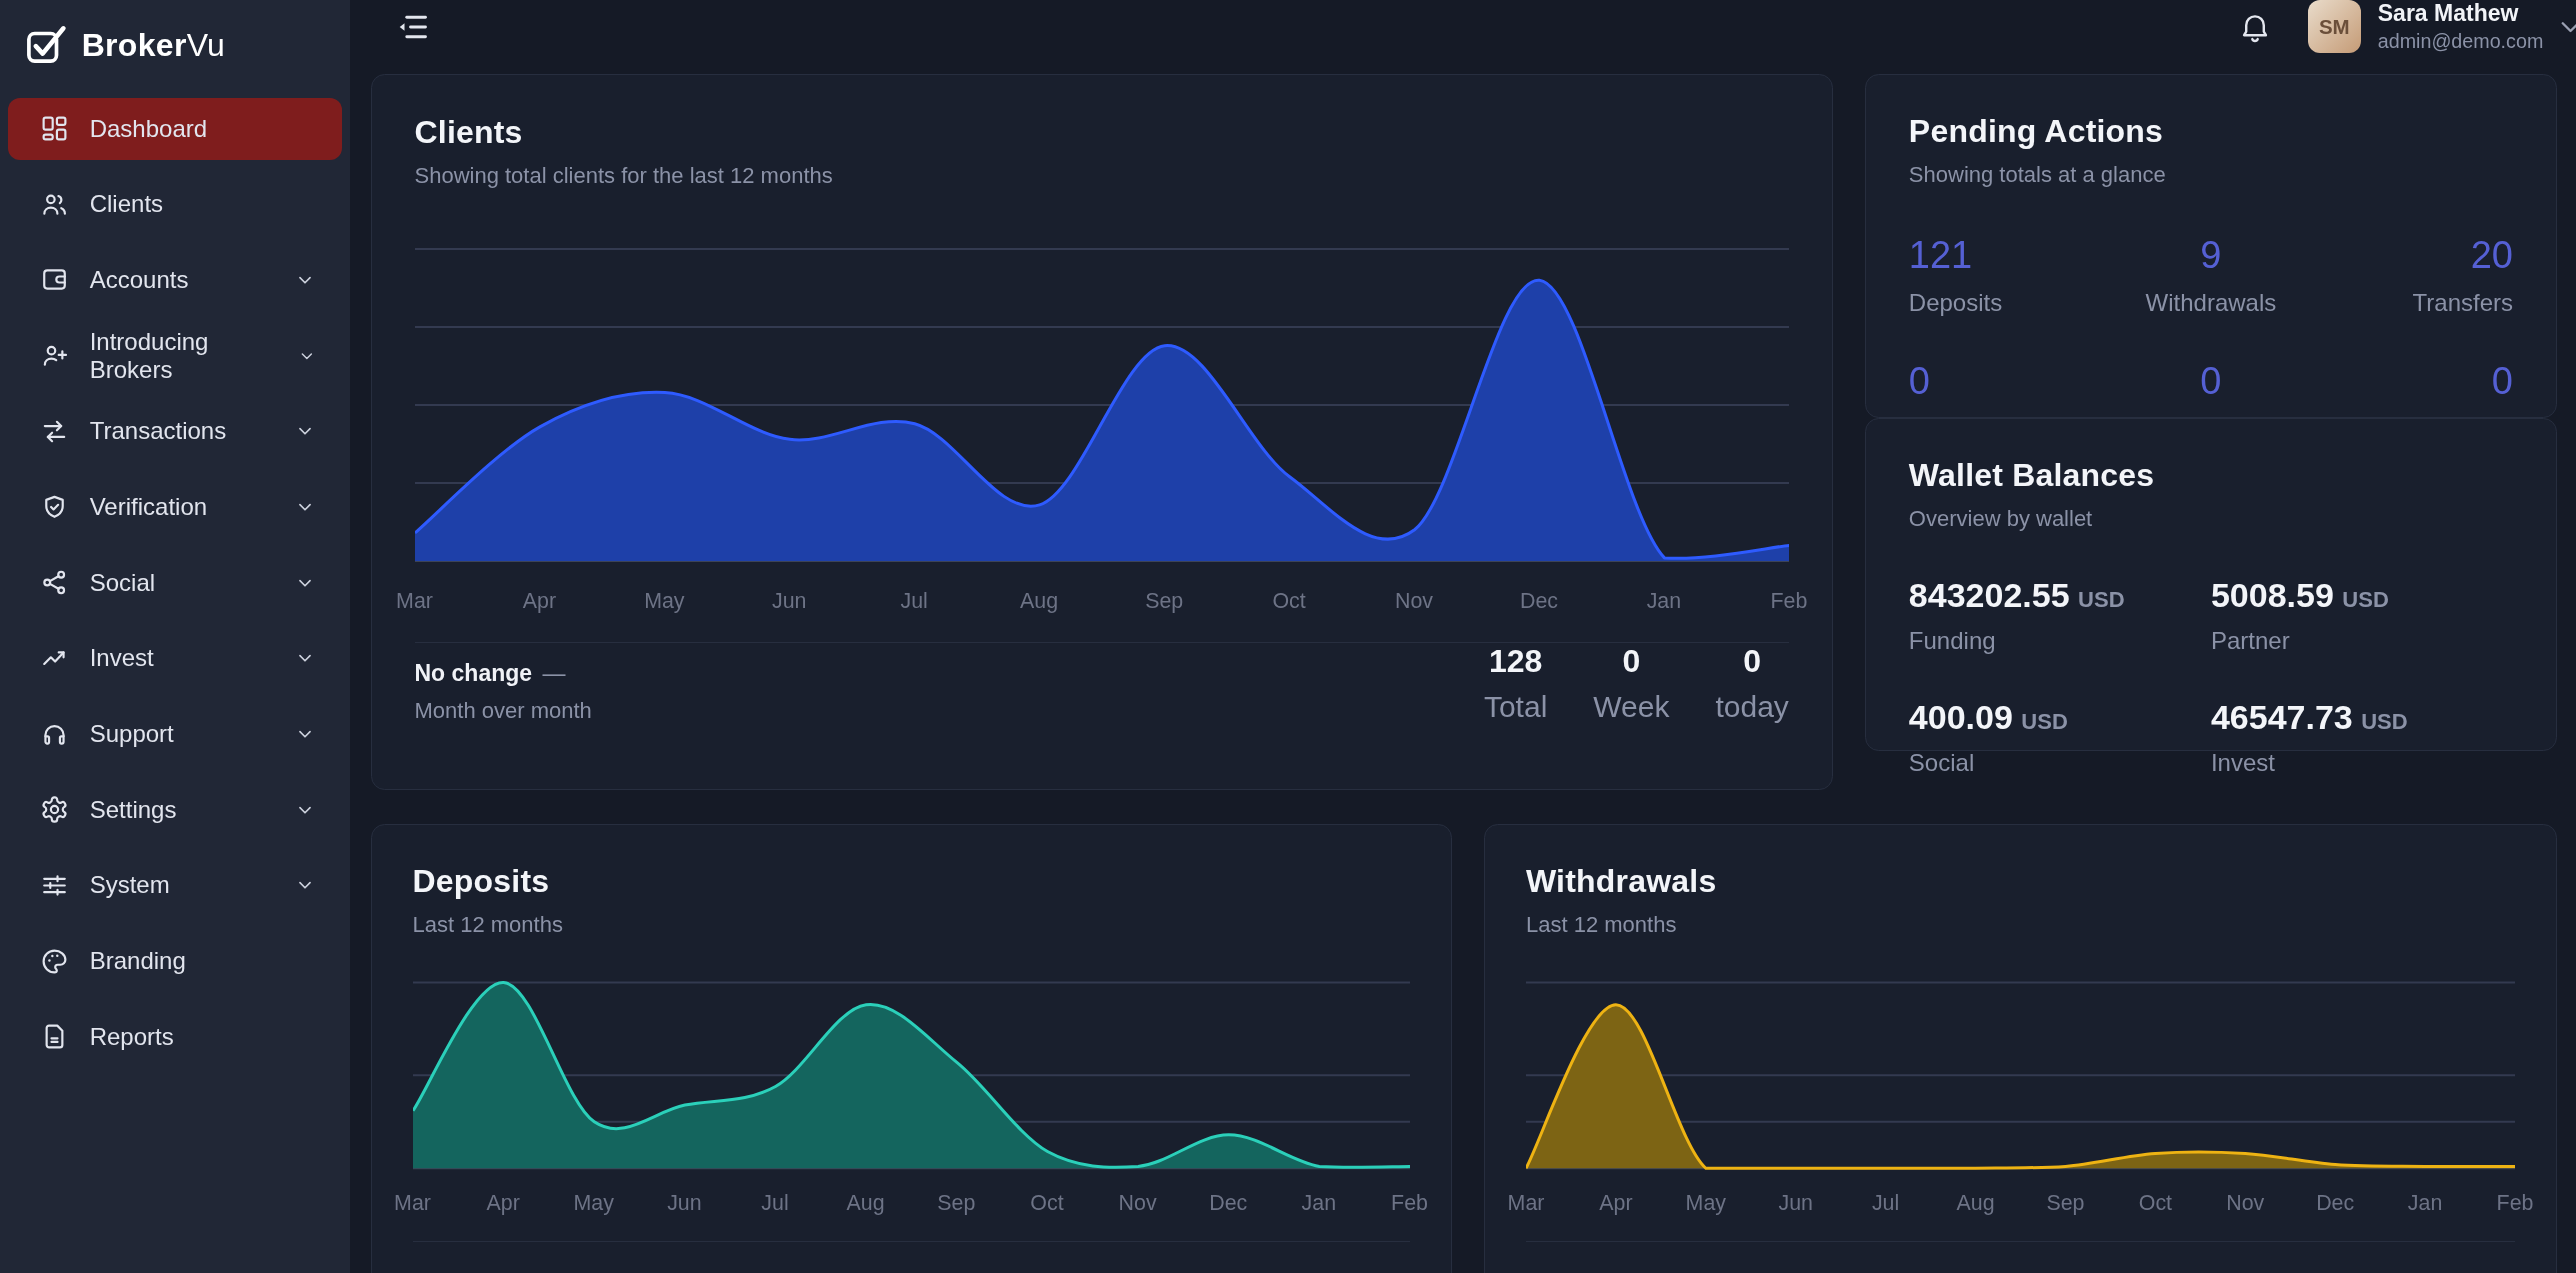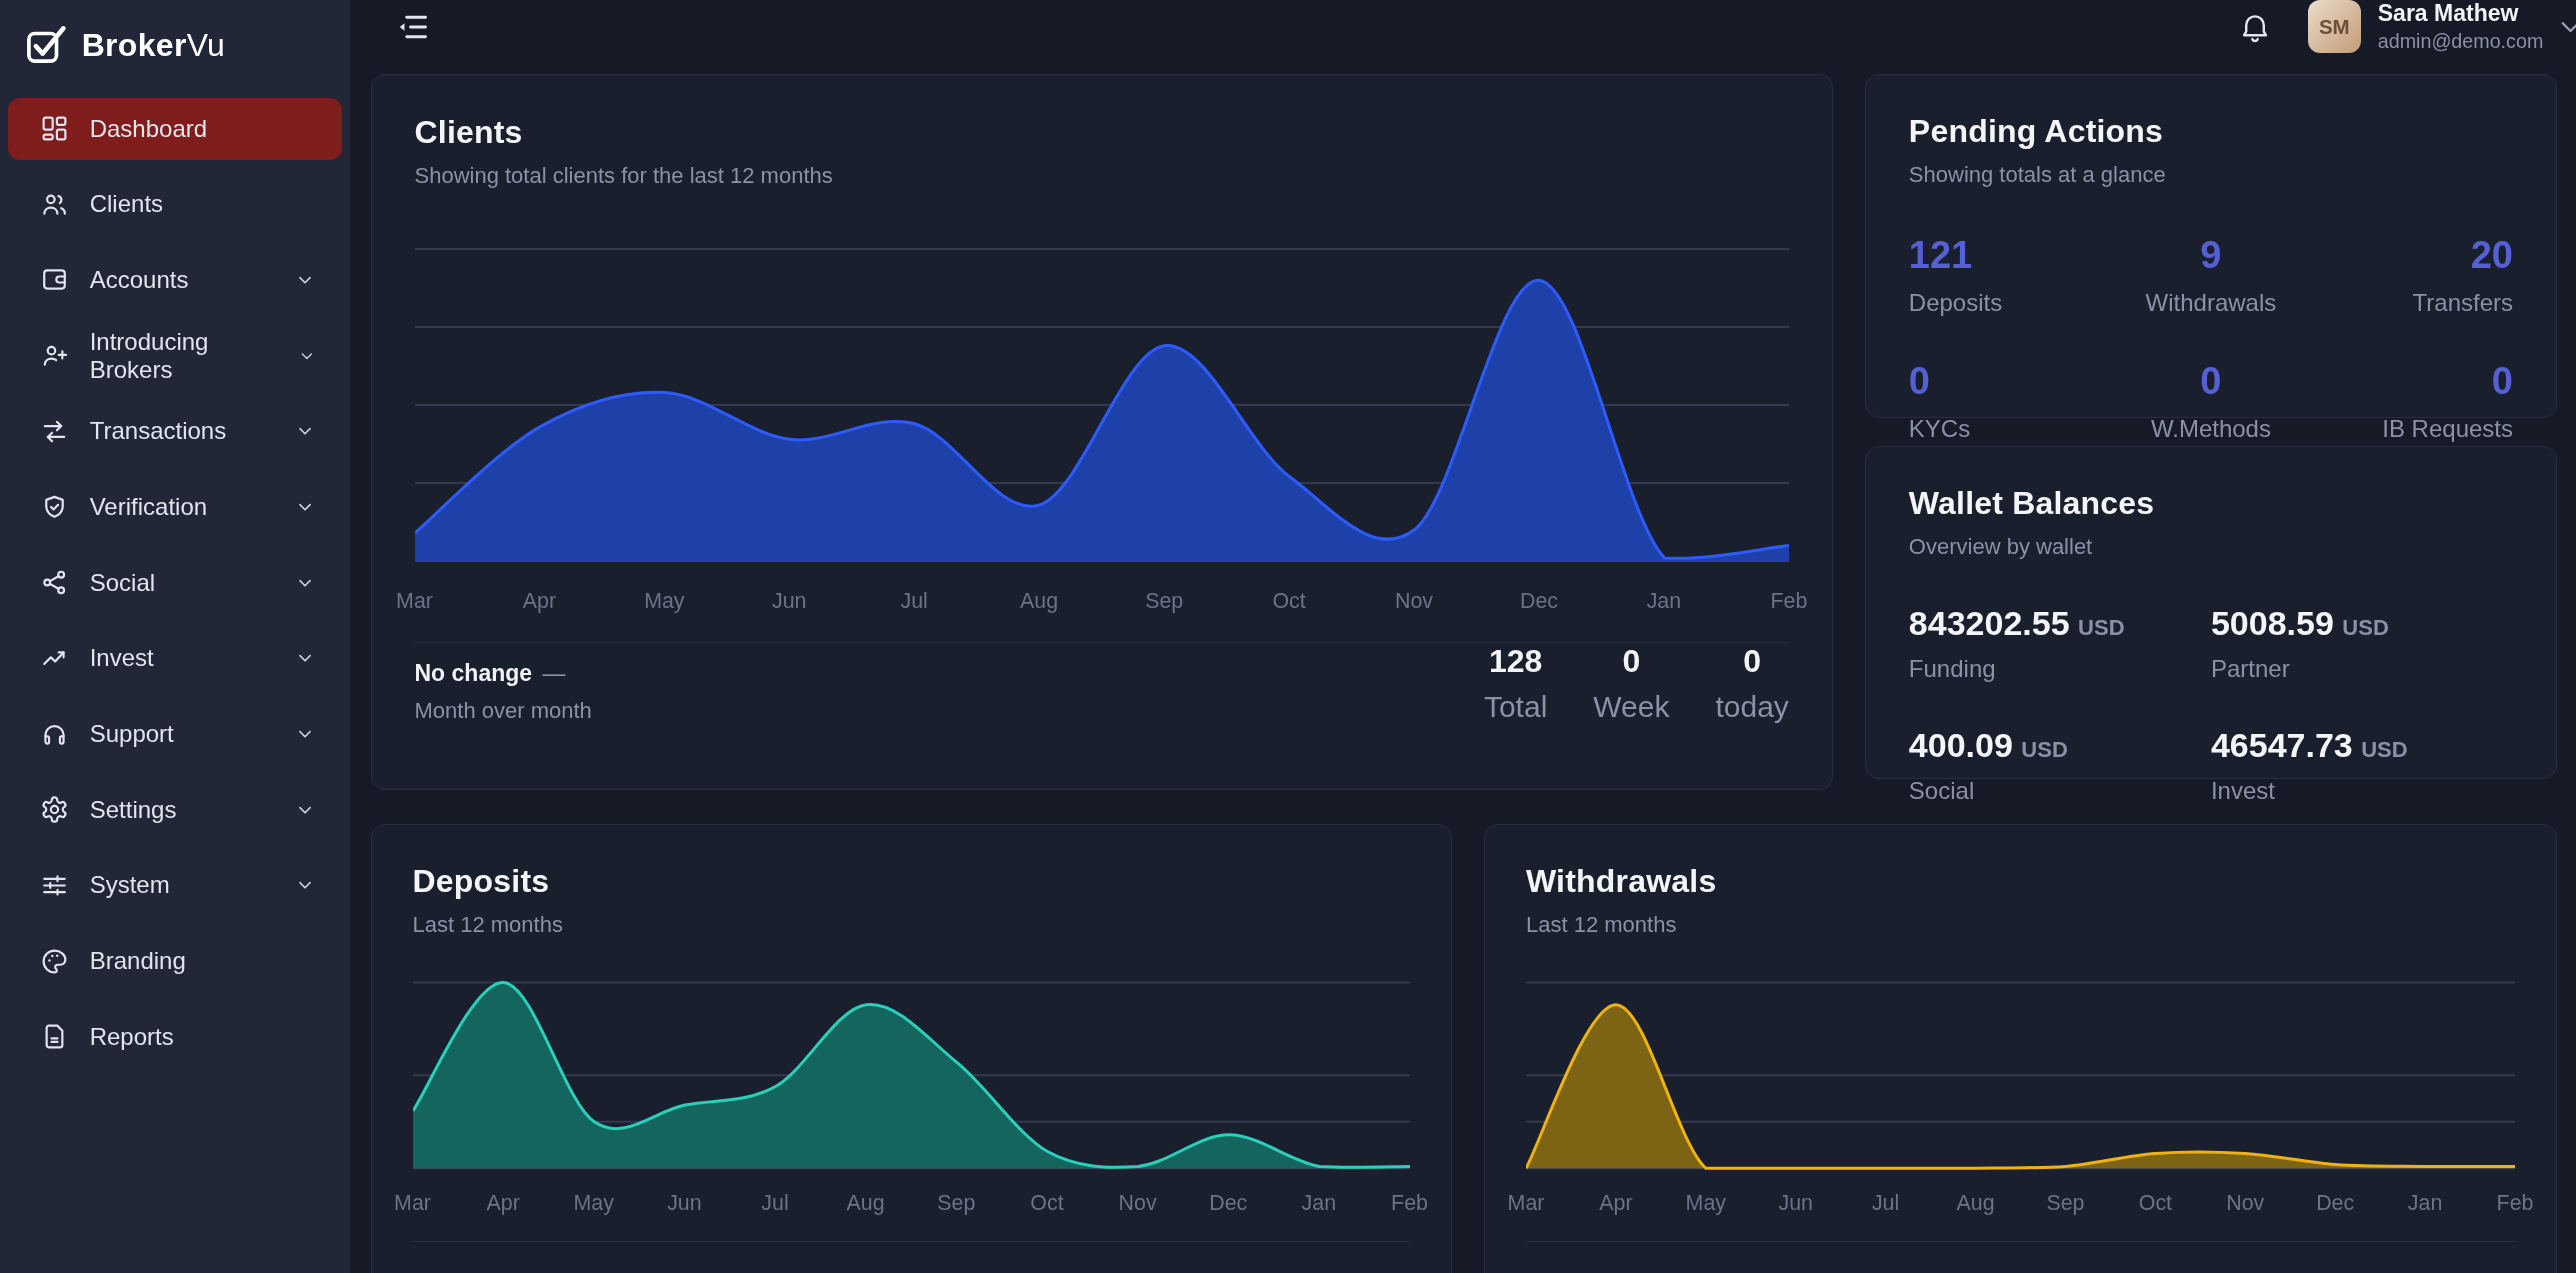--- a/index.html
+++ b/index.html
@@ -41,21 +41,21 @@
   .user-name{font-size:23px;font-weight:700;color:#f2f4f8}
   .user-email{font-size:19.7px;color:var(--muted);margin-top:6.8px}
   .user-chev{width:31px;height:31px;color:#9aa0b2;margin-left:12px;margin-right:-10.3px}
   .user-chev svg{width:100%;height:100%}
   
   .content{padding:20.5px 19px 0 20.5px}
   .row1{display:flex;gap:32px}
   .row2{display:flex;gap:32.5px;margin-top:34px}
   .card{background:var(--card-bg);border:1.7px solid var(--card-border);border-radius:13.7px;box-sizing:border-box}
   .clients-card{width:1464px;height:716px;padding:39px 43px}
-  .right-col{width:693px;display:flex;flex-direction:column;gap:28px}
+  .right-col{width:693px;display:flex;flex-direction:column;}
   .pending-card{height:344px;padding:38px 43px}
   .wallet-card{height:333px;padding:38px 43px}
   .deposits-card{width:1081px;height:479px;padding:38px 41px}
   .withdrawals-card{flex:1;height:479px;padding:38px 41px}
   .card-title{margin:0;font-size:32px;font-weight:700;color:#f3f5f9;letter-spacing:0.2px}
   .card-sub{margin:12px 0 0;font-size:22px;color:var(--muted)}
   
   .chart-wrap{margin-top:34px}
   .chart-wrap.small{margin-top:29px}
   .chart-svg{display:block;width:100%}
@@ -71,21 +71,21 @@
   .change-dash{color:var(--muted);font-weight:400;margin-left:10.3px}
   .change-sub{font-size:22px;color:var(--muted);margin-top:11px}
   .mini-stats{display:flex;gap:46px}
   .mini-stat{text-align:center}
   .mini-value{font-size:32px;font-weight:700;color:#f3f5f9}
   .mini-label{font-size:30px;color:var(--muted);margin-top:10.3px}
   
   .pending-grid{display:grid;grid-template-columns:1fr 1fr 1fr;row-gap:43px;margin-top:46px}
   .p-stat.center{text-align:center}
   .p-stat.right{text-align:right}
-  .p-value{font-size:38px;font-weight:700;color:var(--accent)}
+  .p-value{font-size:38px;font-weight:400;color:var(--accent)}
   .p-label{font-size:24px;color:var(--muted);margin-top:12px}
   
   .wallet-grid{display:grid;grid-template-columns:1fr 1fr;row-gap:43px;margin-top:44px}
   .w-value{font-size:34px;font-weight:700;color:#f3f5f9}
   .w-cur{font-size:22px;color:var(--muted);font-weight:700;margin-left:8.5px}
   .w-label{font-size:24px;color:var(--muted);margin-top:12px}
 </style>
 </head>
 <body>
 

